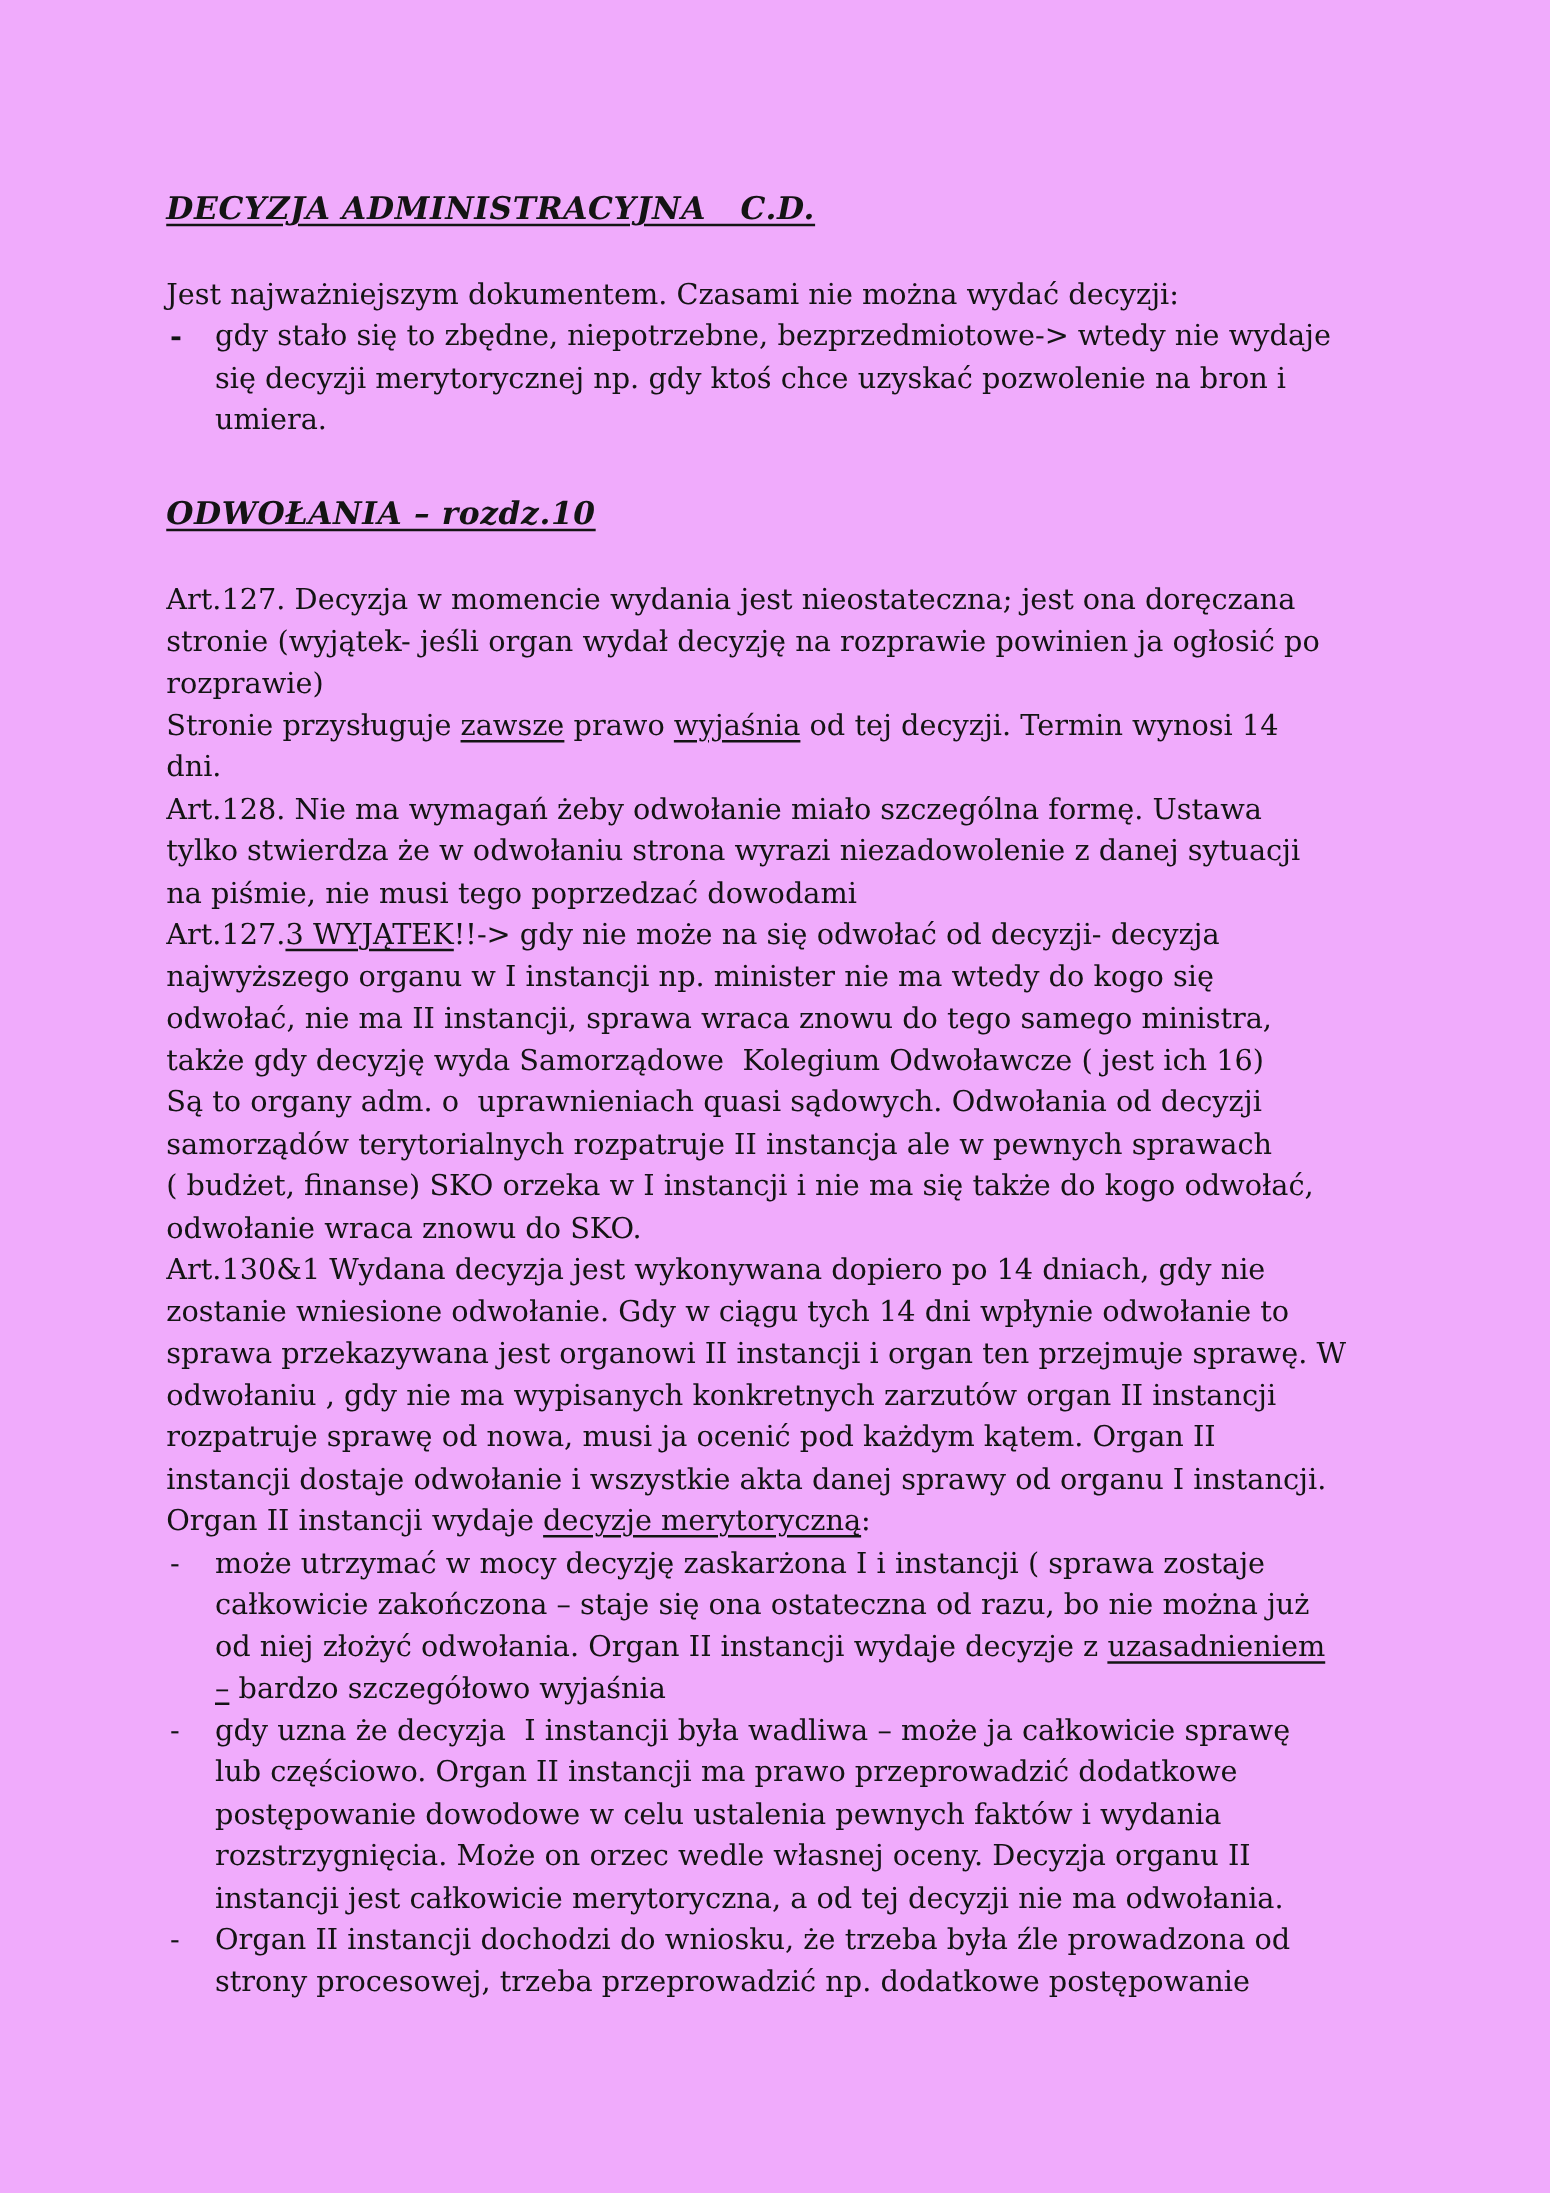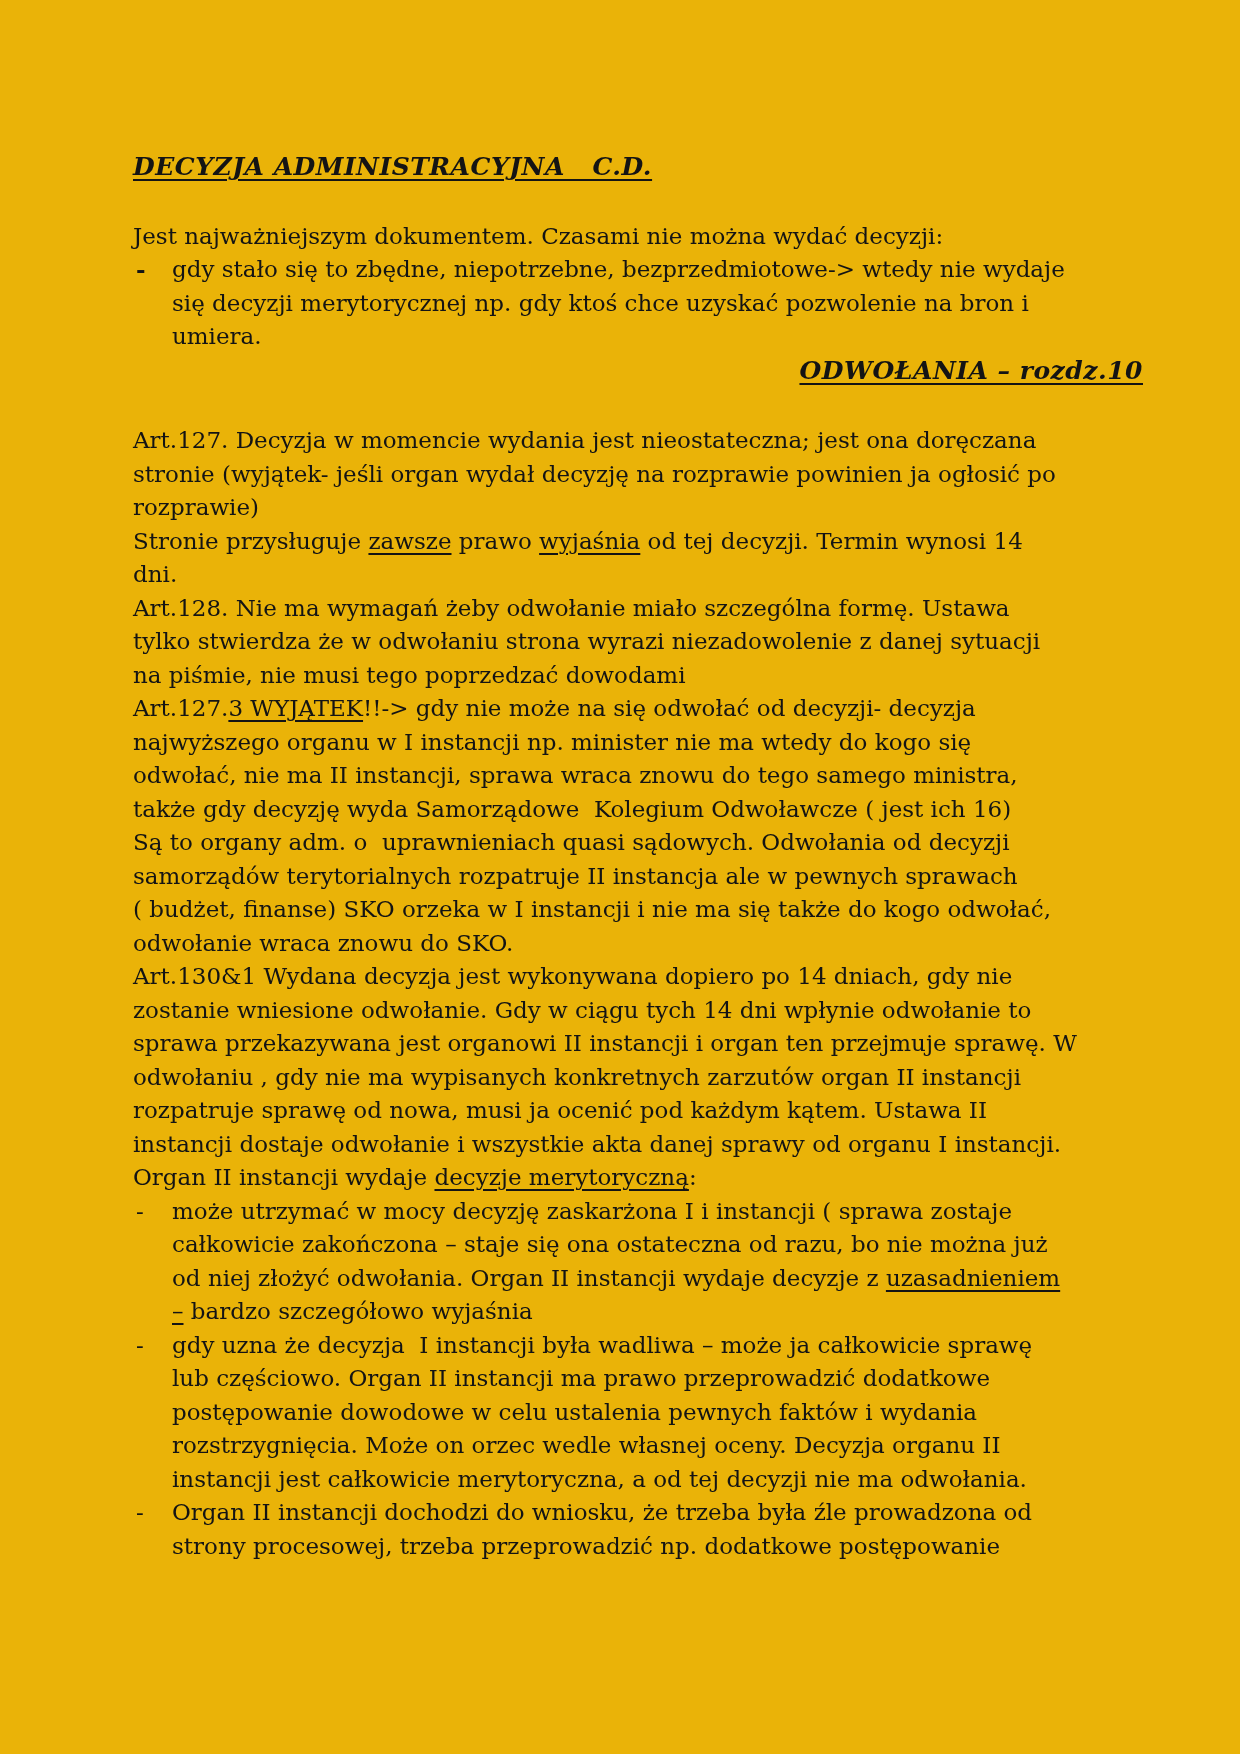--- a/index.html
+++ b/index.html
@@ -4,21 +4,21 @@
 <style>
   html, body {
     margin: 0;
     padding: 0;
     background: #ffffff;
   }
   .page {
     position: relative;
     width: 1240px;
     height: 1754px;
-    background: #eab308;
+    background: #f0abfc;
     overflow: hidden;
   }
   .content {
     position: absolute;
     left: 133px;
     top: 150px;
     width: 1010px;
     color: #141414;
     font-family: "DejaVu Serif", "Liberation Serif", serif;
     font-size: 23px;
@@ -29,22 +29,22 @@
   }
   .block-title { margin-bottom: 36px; }
   .block-title .line,
   .block-heading .line {
     font-style: italic;
     font-weight: bold;
     font-size: 25px;
     letter-spacing: 0.5px;
   }
   .block-heading {
+    margin-top: 40px;
     margin-bottom: 37px;
-    text-align: right;
   }
   span.u {
     text-decoration: underline;
     text-decoration-thickness: 2px;
     text-underline-offset: 4px;
   }
   .bullet-item {
     position: relative;
     padding-left: 39px;
   }
@@ -93,21 +93,21 @@
         <div class="line"><span>odwołać, nie ma II instancji, sprawa wraca znowu do tego samego ministra,</span></div>
         <div class="line"><span>także gdy decyzję wyda Samorządowe  Kolegium Odwoławcze ( jest ich 16)</span></div>
         <div class="line"><span>Są to organy adm. o  uprawnieniach quasi sądowych. Odwołania od decyzji</span></div>
         <div class="line"><span>samorządów terytorialnych rozpatruje II instancja ale w pewnych sprawach</span></div>
         <div class="line"><span>( budżet, finanse) SKO orzeka w I instancji i nie ma się także do kogo odwołać,</span></div>
         <div class="line"><span>odwołanie wraca znowu do SKO.</span></div>
         <div class="line"><span>Art.130&amp;1 Wydana decyzja jest wykonywana dopiero po 14 dniach, gdy nie</span></div>
         <div class="line"><span>zostanie wniesione odwołanie. Gdy w ciągu tych 14 dni wpłynie odwołanie to</span></div>
         <div class="line"><span>sprawa przekazywana jest organowi II instancji i organ ten przejmuje sprawę. W</span></div>
         <div class="line"><span>odwołaniu , gdy nie ma wypisanych konkretnych zarzutów organ II instancji</span></div>
-        <div class="line"><span>rozpatruje sprawę od nowa, musi ja ocenić pod każdym kątem. Ustawa II</span></div>
+        <div class="line"><span>rozpatruje sprawę od nowa, musi ja ocenić pod każdym kątem. Organ II</span></div>
         <div class="line"><span>instancji dostaje odwołanie i wszystkie akta danej sprawy od organu I instancji.</span></div>
         <div class="line"><span>Organ II instancji wydaje </span><span class="u">decyzje merytoryczną</span><span>:</span></div>
       </div>
       <div class="block block-bullets">
         <div class="bullet-item">
           <span class="bullet-marker">-</span>
           <div class="line"><span>może utrzymać w mocy decyzję zaskarżona I i instancji ( sprawa zostaje</span></div>
           <div class="line"><span>całkowicie zakończona – staje się ona ostateczna od razu, bo nie można już</span></div>
           <div class="line"><span>od niej złożyć odwołania. Organ II instancji wydaje decyzje z </span><span class="u">uzasadnieniem</span></div>
           <div class="line"><span class="u">–</span><span> bardzo szczegółowo wyjaśnia</span></div>

